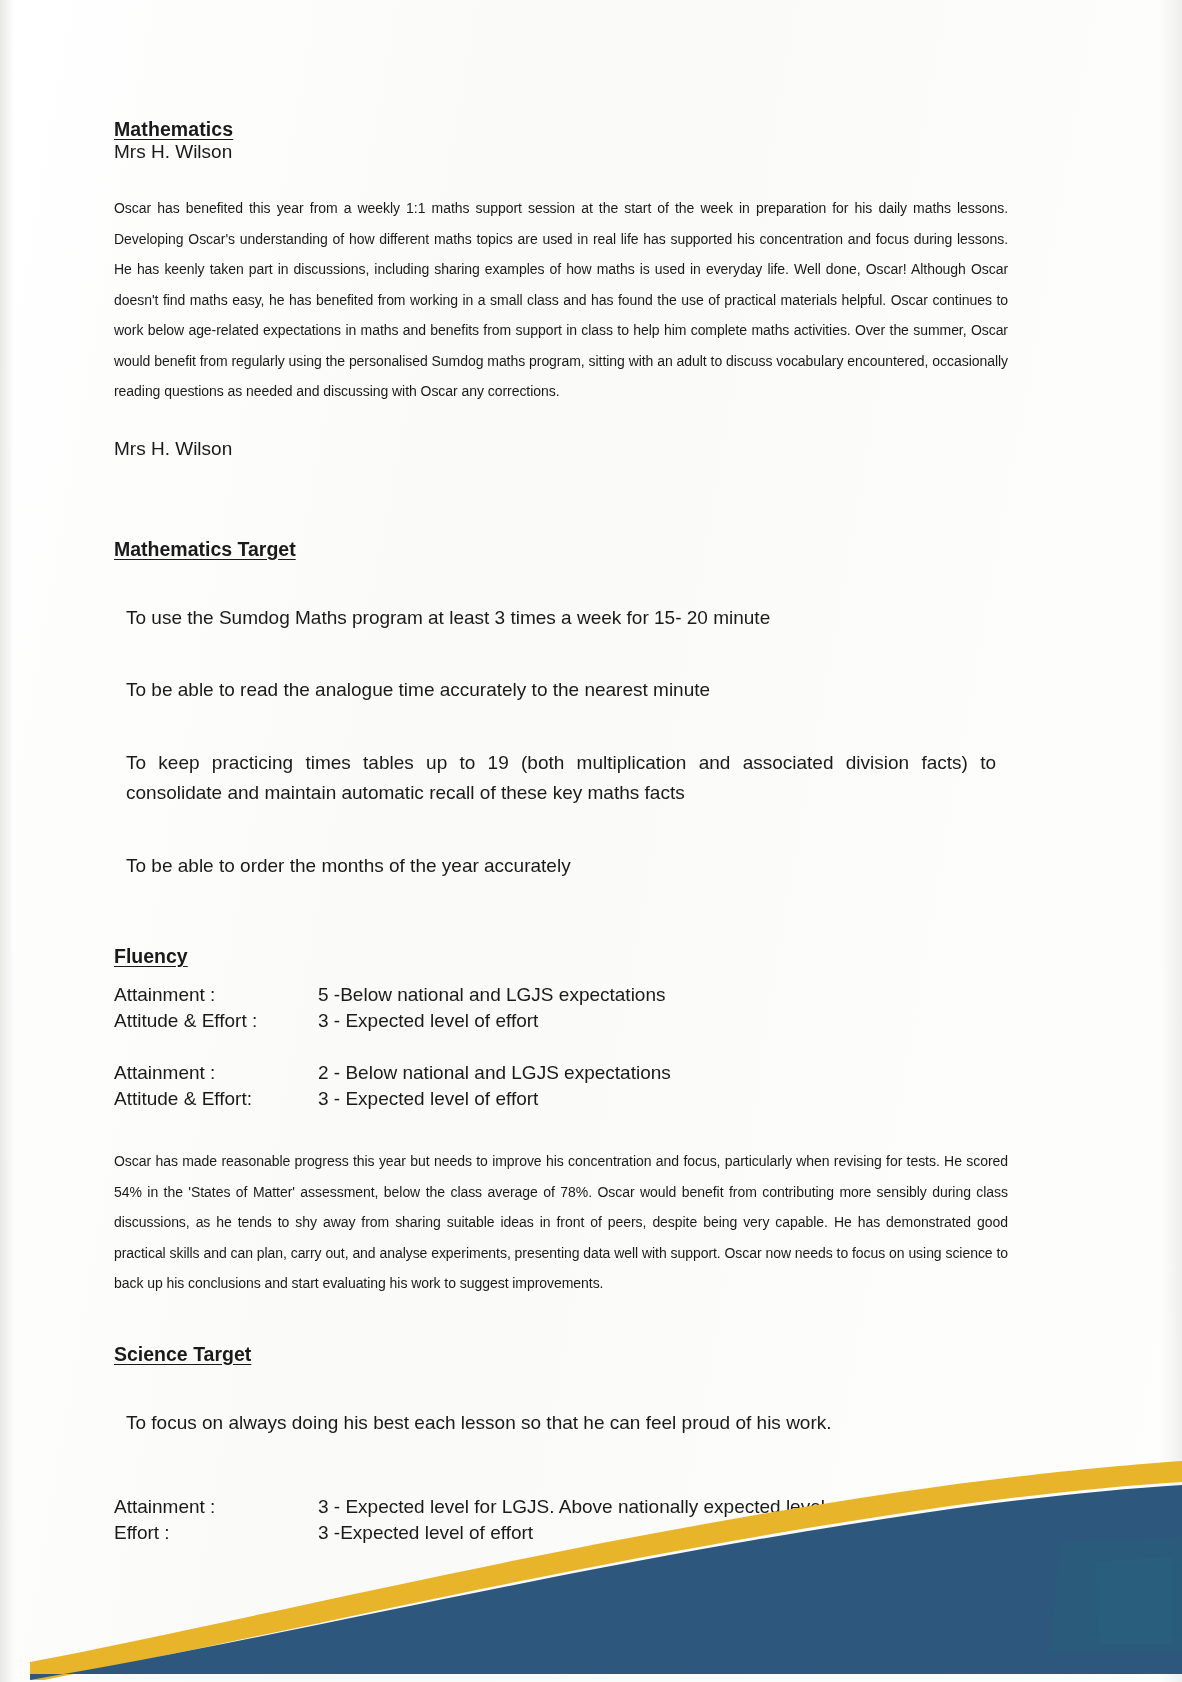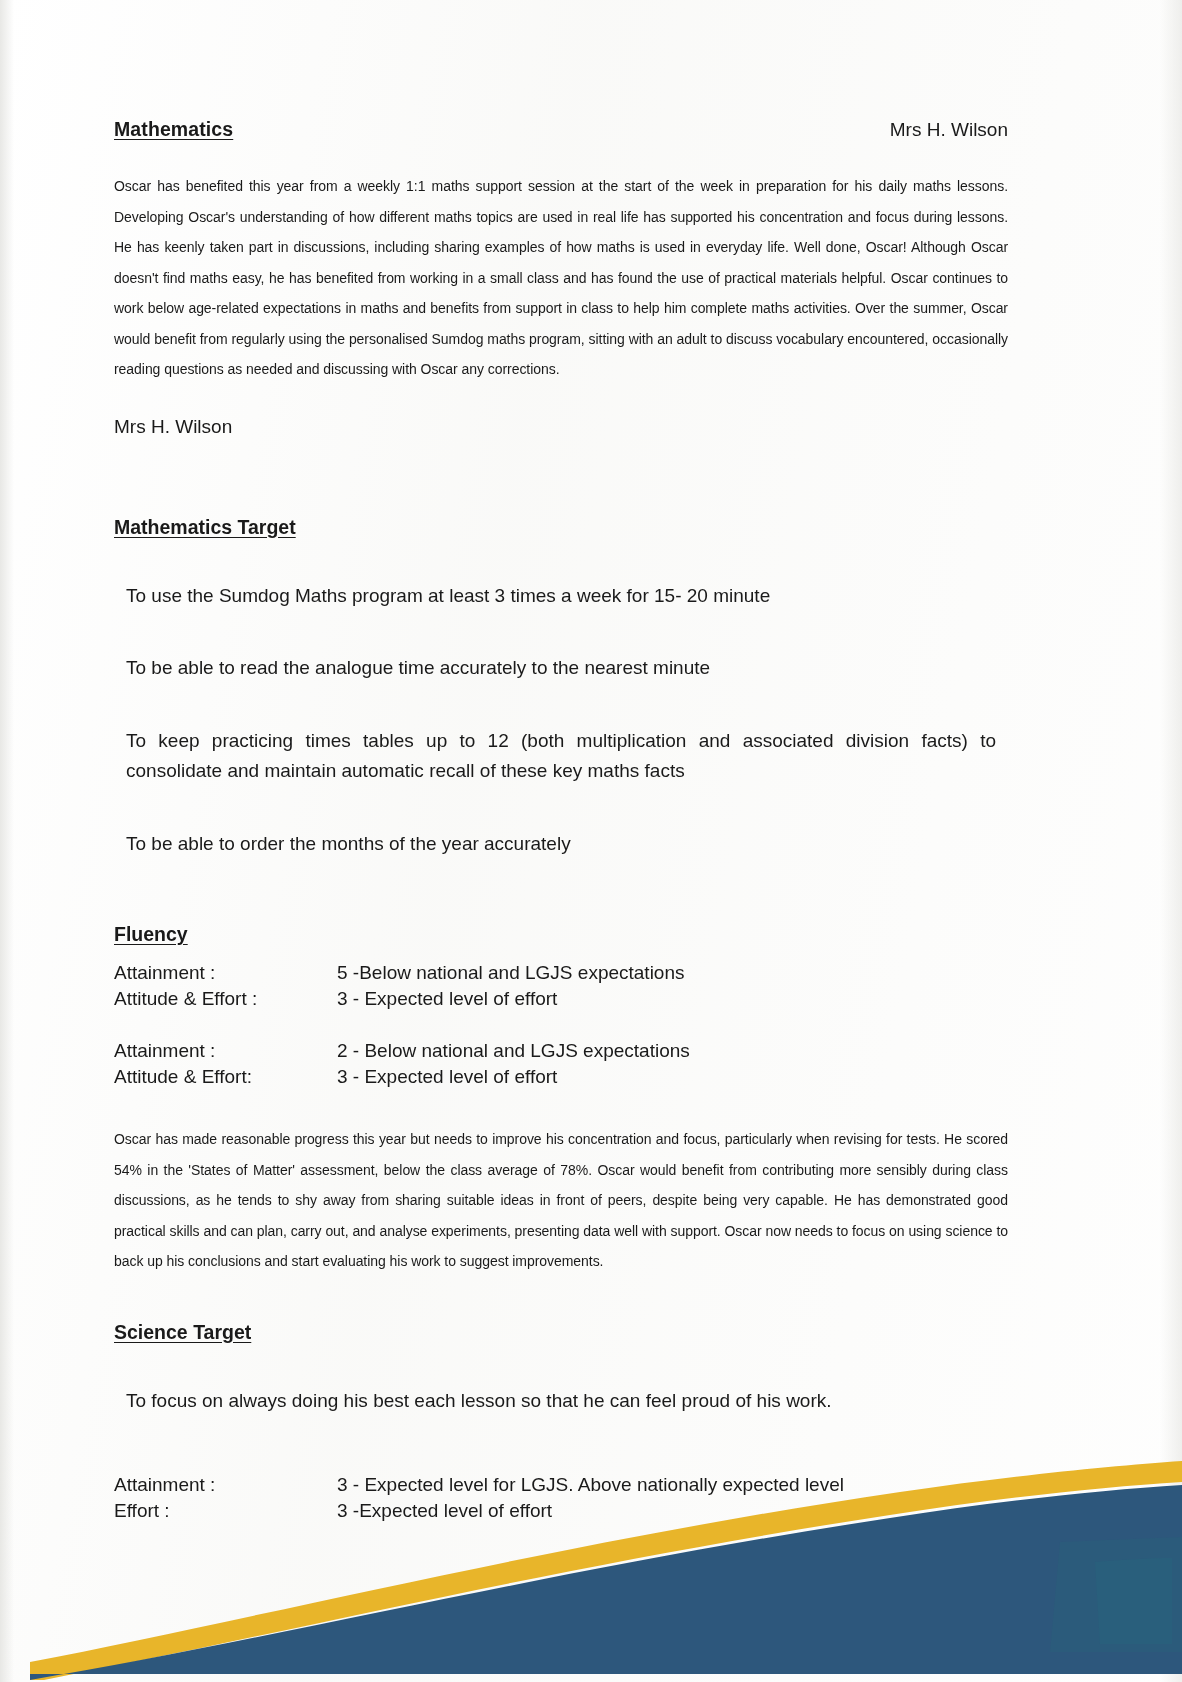--- a/index.html
+++ b/index.html
@@ -42,22 +42,23 @@
   .content {
     position: absolute;
     left: 114px;
     top: 118px;
     width: 894px;
   }
 
   .row-head {
     display: flex;
     justify-content: space-between;
-    align-items: center;
+    align-items: flex-start;
     margin-bottom: 30px;
+    flex-direction: column;
   }
   .subject-title {
     font-size: 19.5px;
     font-weight: bold;
     text-decoration: underline;
     text-underline-offset: 3px;
     letter-spacing: 0.1px;
   }
   .teacher-name {
     font-size: 19px;
@@ -108,21 +109,20 @@
     display: flex;
     font-size: 19px;
     line-height: 26px;
   }
   .grade-label {
     width: 204px;
     flex: 0 0 204px;
   }
   .grade-value {
     flex: 1 1 auto;
-    margin-left: 19px;
   }
 
   .sub-heading {
     font-size: 19.5px;
     font-weight: bold;
     text-decoration: underline;
     text-underline-offset: 3px;
     margin: 0;
   }
 
@@ -154,21 +154,21 @@
 
   <div class="spacer-78"></div>
 
   <div class="section-heading">Mathematics Target</div>
 
   <div class="spacer-30"></div>
   <p class="target-line">To use the Sumdog Maths program at least 3 times a week for 15- 20 minute</p>
   <div class="spacer-18"></div>
   <p class="target-line">To be able to read the analogue time accurately to the nearest minute</p>
   <div class="spacer-18"></div>
-  <p class="target-line">To keep practicing times tables up to 12 (both multiplication and associated division facts) to consolidate and maintain automatic recall of these key maths facts</p>
+  <p class="target-line">To keep practicing times tables up to 19 (both multiplication and associated division facts) to consolidate and maintain automatic recall of these key maths facts</p>
   <div class="spacer-18"></div>
   <p class="target-line">To be able to order the months of the year accurately</p>
 
   <div class="spacer-52"></div>
 
   <div class="sub-heading">Fluency</div>
   <div class="spacer-14"></div>
   <div class="grade-block">
     <div class="grade-row">
       <span class="grade-label">Attainment :</span>

